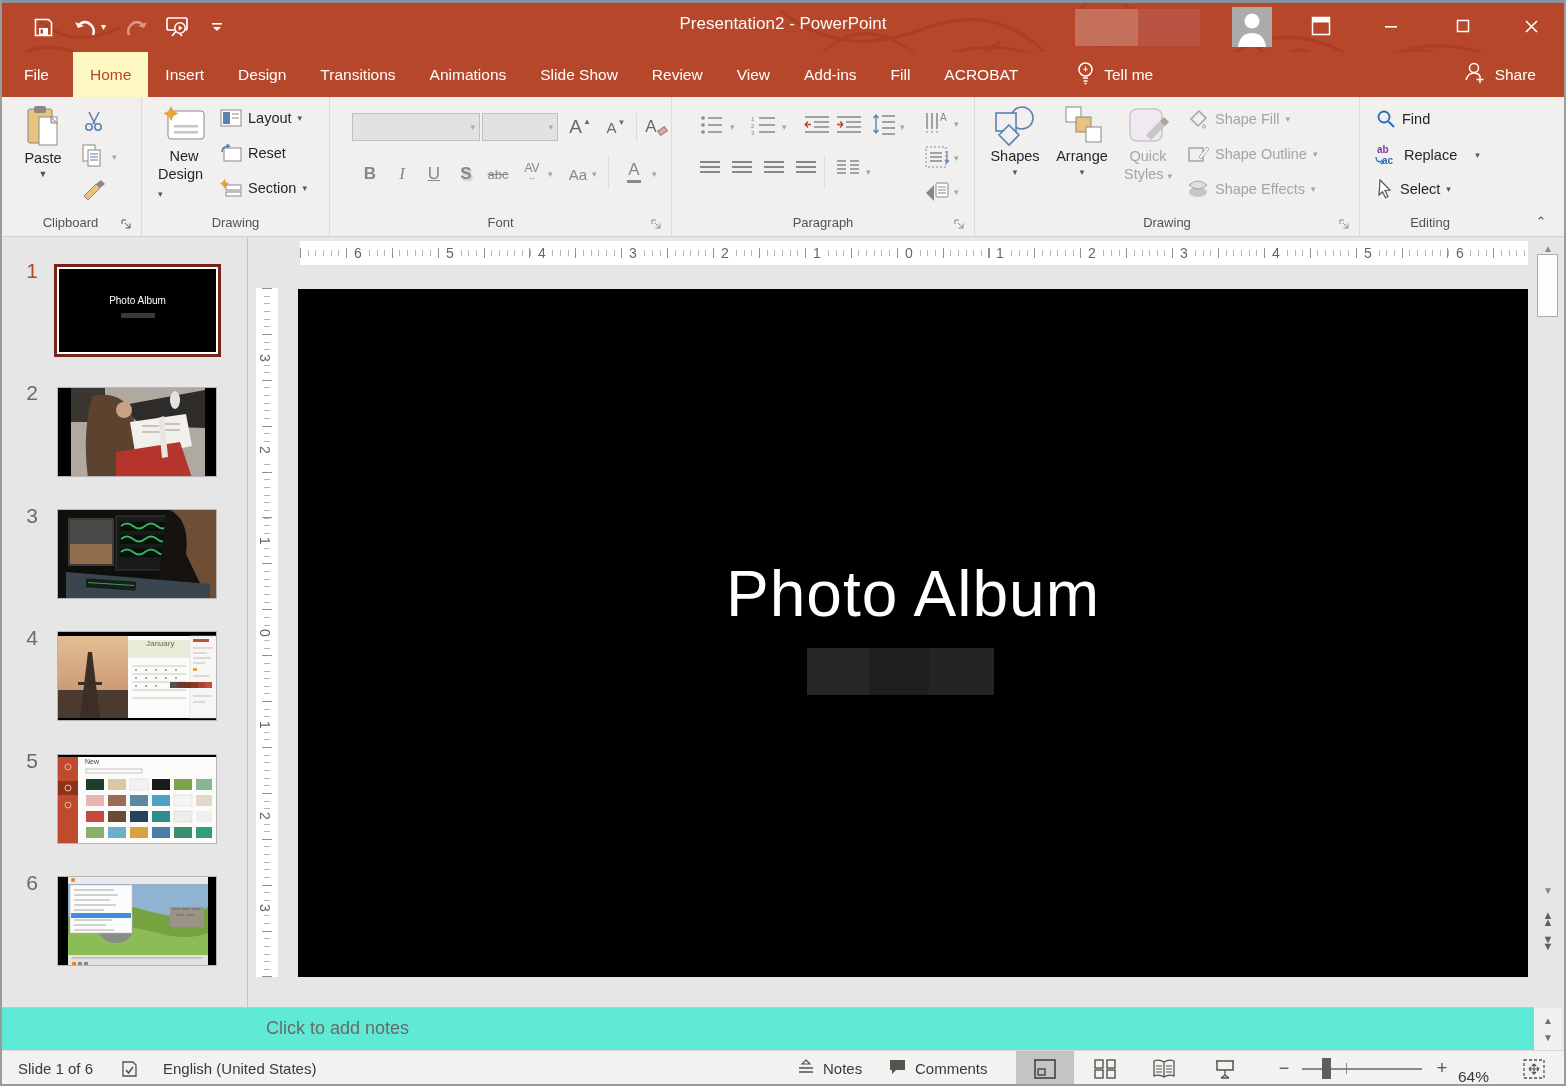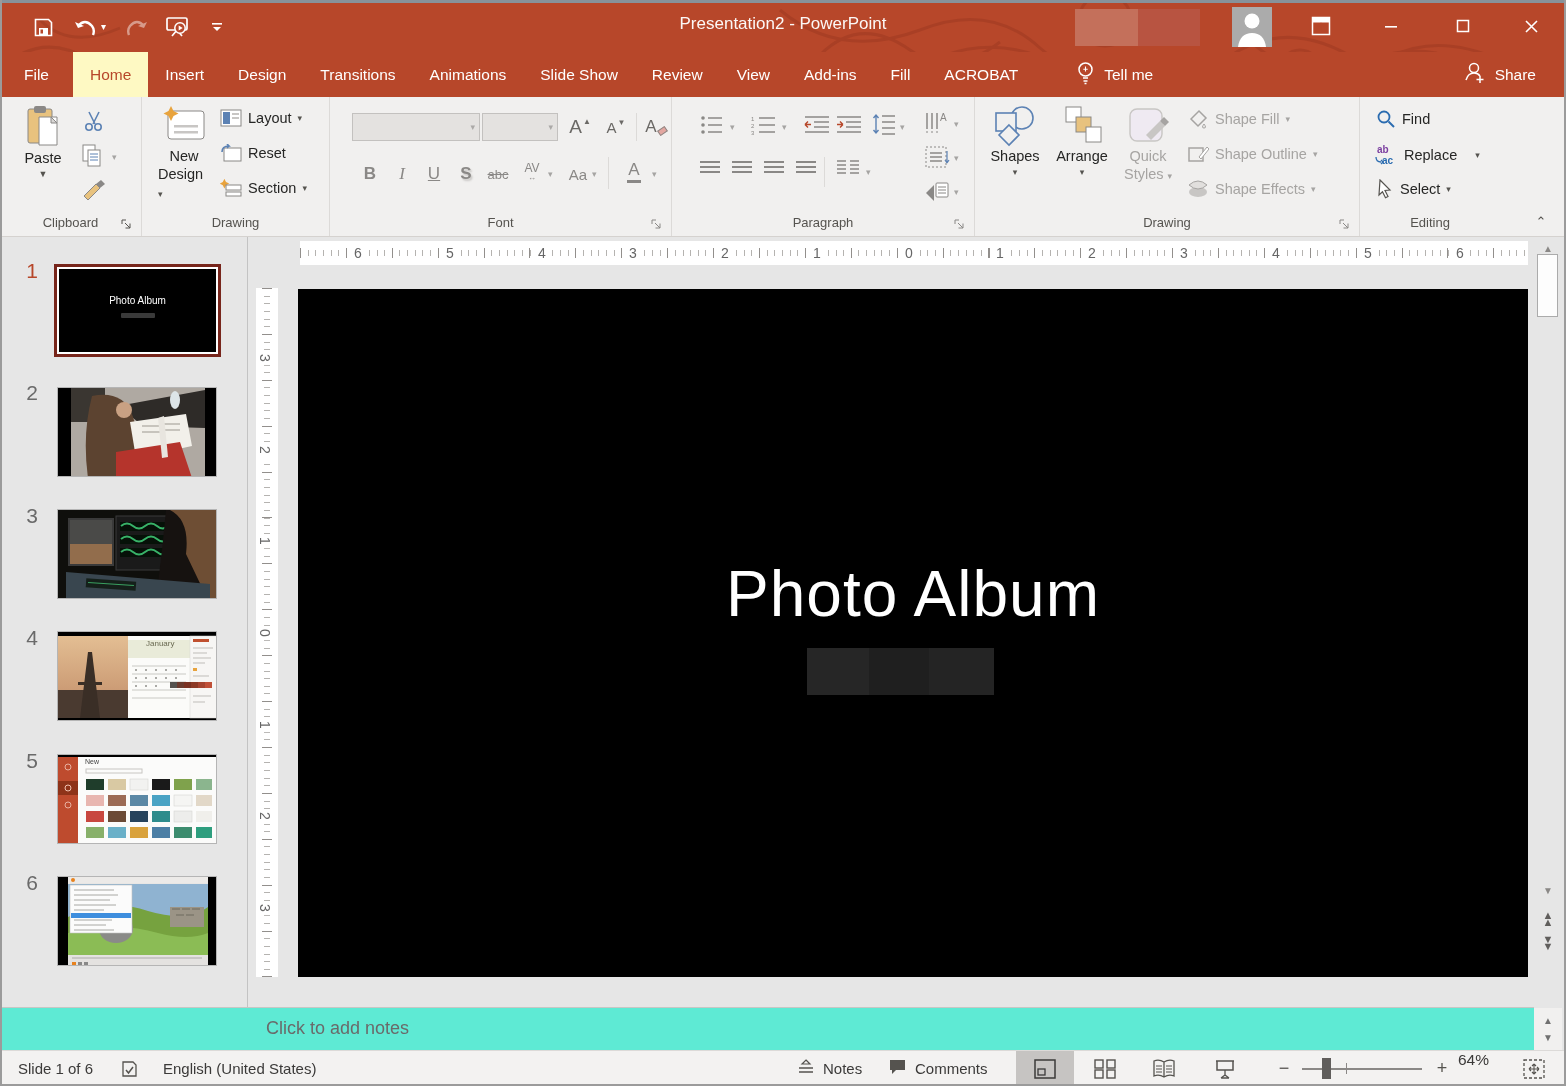--- a/index.html
+++ b/index.html
@@ -106,21 +106,21 @@
   .st-slide{left:18px;} .st-lang-ic{left:120px;} .st-lang{left:163px;}
   .st-notes{left:797px;} .st-comments{left:888px;}
   .viewbtn{position:absolute;top:0;width:58px;height:35px;display:flex;align-items:center;justify-content:center;cursor:default;}
   .viewbtn.active{background:#C6C4C2;}
   .vb-normal{left:1016px;} .vb-sorter{left:1076px;} .vb-read{left:1135px;} .vb-show{left:1196px;}
   .zoom-minus{position:absolute;left:1272px;top:0;height:35px;width:24px;display:flex;align-items:center;justify-content:center;font-size:18px;color:#55534F;cursor:default;}
   .zoom-track{position:absolute;left:1302px;top:17px;width:120px;height:2px;background:#8A8886;cursor:default;}
   .zoom-tick{position:absolute;left:1346px;top:12px;width:1px;height:11px;background:#8A8886;}
   .zoom-thumb{position:absolute;left:1322px;top:7px;width:9px;height:21px;background:#605E5C;cursor:default;}
   .zoom-plus{position:absolute;left:1430px;top:0;height:35px;width:24px;display:flex;align-items:center;justify-content:center;font-size:18px;color:#55534F;cursor:default;}
-  .zoom-pct{position:absolute;left:1458px;top:0;height:35px;display:flex;align-items:flex-start;font-size:15.5px;cursor:default;}
+  .zoom-pct{position:absolute;left:1458px;top:0;height:35px;display:flex;align-items:flex-end;font-size:15.5px;cursor:default;}
   .fitbtn{position:absolute;left:1516px;top:0;height:35px;width:36px;display:flex;align-items:center;justify-content:center;cursor:default;}
 </style>
 </head>
 <body>
 
 <div class="app">
 
   <div class="edge-top"></div>
   <div class="edge-left"></div>
   <div class="edge-right"></div>

